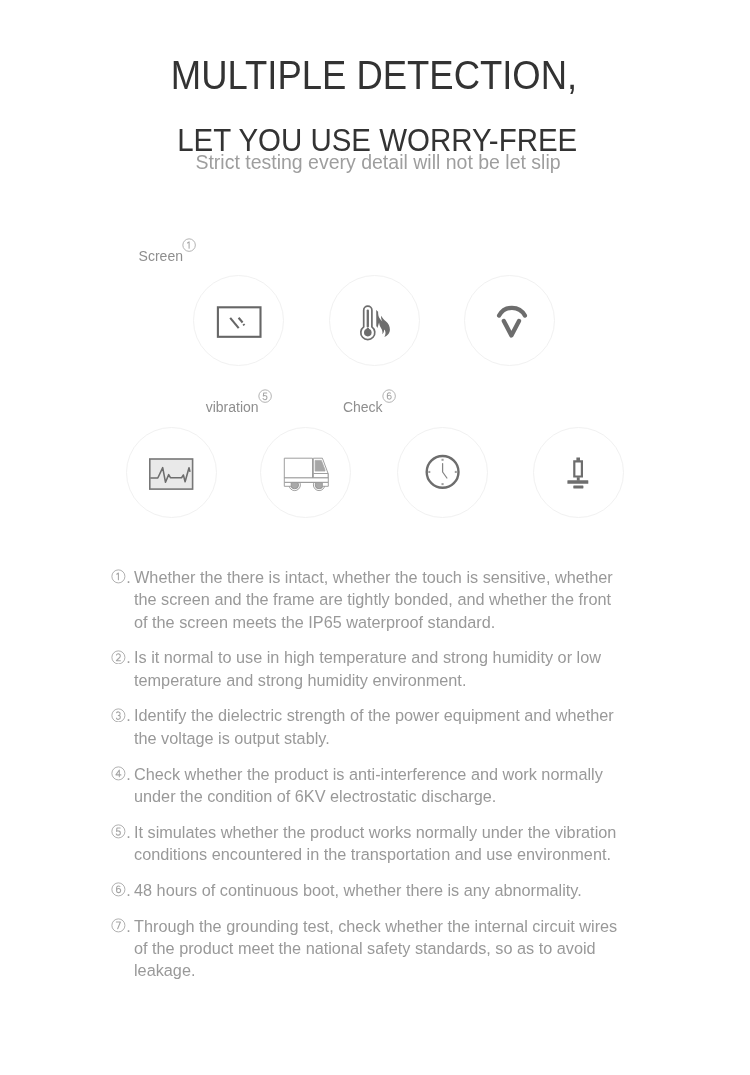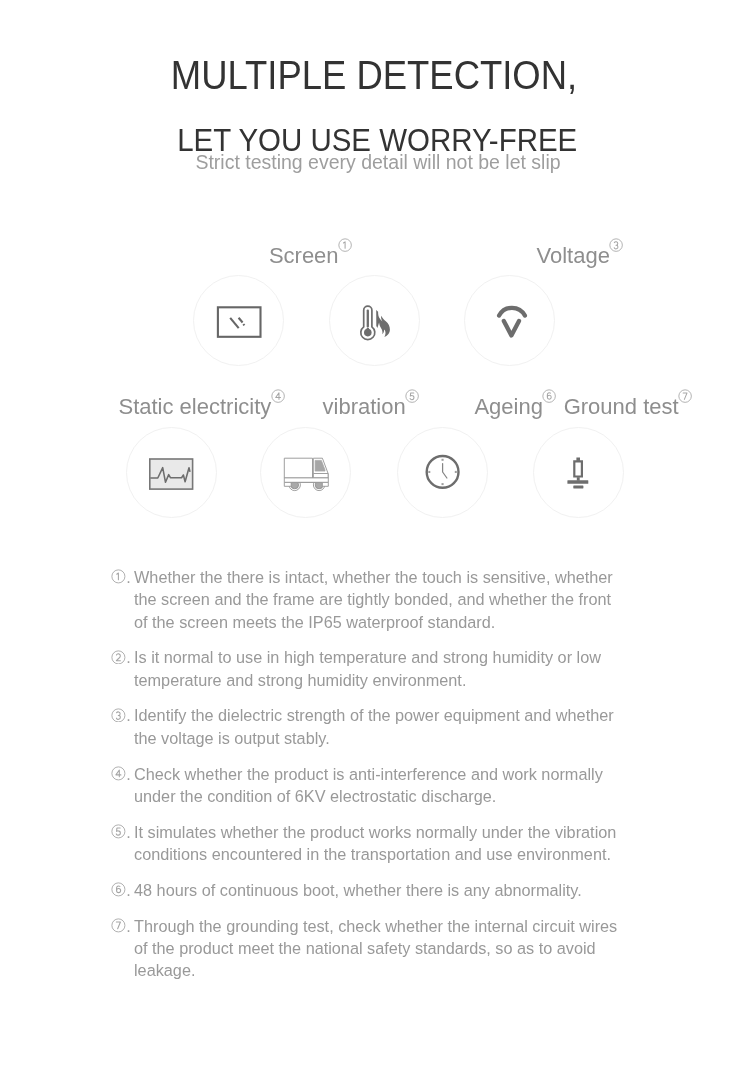--- a/index.html
+++ b/index.html
@@ -23,22 +23,22 @@
   .title-l1 .inner{transform:scaleX(0.911);margin-left:-3px;}
   .title-l2 .inner{transform:scaleX(0.9207);margin-left:5px;}
   .subtitle{
     position:absolute;left:3px;top:150px;width:750px;
     color:#9e9e9e;font-size:19.5px;font-weight:400;letter-spacing:0px;line-height:24px;
   }
 
   
   .icon-cell{position:absolute;width:200px;}
   .icon-label{
-    position:absolute;left:0;width:200px;text-align:right;
-    color:#8e8e8e;font-size:22px;font-weight:400;white-space:nowrap;line-height:22px;
+    position:absolute;left:0;width:200px;text-align:left;
+    color:#8e8e8e;font-size:14px;font-weight:400;white-space:nowrap;line-height:22px;
   }
   .icon-label .txt{display:inline-block;position:relative;}
   .icon-label .mk{
     display:inline-block;color:#a5a5a5;
     position:absolute;left:100%;top:-7px;margin-left:-0.5px;
     line-height:0;
   }
   .icon-circle{
     position:absolute;width:91px;height:91px;border-radius:50%;
     border:1px solid #f1f1f1;box-sizing:border-box;
@@ -91,36 +91,28 @@
         <svg width="91" height="91" viewBox="0 0 91 91">
         <path d="M33.7 34.3 a4.1 4.1 0 0 1 8.2 0 v16.6 a7.0 7.0 0 1 1 -8.2 0 z" fill="none" stroke="#6d6d6d" stroke-width="1.7"></path>
         <path d="M37.8 34.6 v16.0" stroke="#6d6d6d" stroke-width="2.3" fill="none" stroke-linecap="round"></path>
         <circle cx="37.8" cy="56.6" r="3.8" fill="#6d6d6d"></circle>
         <path d="M37.8 52.0 v2.0" stroke="#6d6d6d" stroke-width="2.3" fill="none" stroke-linecap="butt"></path>
         <path d="M46.2 34.0 l1.9 1.7 c0.0 2.5 0.3 4.3 1.0 5.8 c0.7 1.5 1.8 2.8 3.3 4.0 c-1.2-2.0-1.6-3.8-1.1-5.7 c1.2 2.6 2.9 4.1 4.5 5.4 c2.7 2.2 4.1 5.0 4.1 8.3 c0 2.0-0.7 3.7-1.9 5.1 c-1.0 1.1-2.2 1.9-3.6 2.5 c1.3-2.5 1.4-4.7 0.6-6.5 c-0.3-0.7-0.7-1.1-1.0-1.2 c0.2 2.1-0.4 3.6-1.7 4.8 c0.5-2.3-0.1-4.2-1.2-6.0 c-1.2-1.9-1.8-3.7-2.0-5.7 l-1.7 5.5 l-1.1-2.1 z" fill="#6d6d6d"></path>
         </svg>
       </div>
     </div>
     <div class="icon-cell" style="left:409.9px;top:244.8px;height:130px">
-      <div class="icon-label" style="top:0px"><span class="txt"><span>Voltage</span><span class="mk"><svg class="digit" viewBox="0 0 16 16" width="14.2" height="14.2">
-                <circle cx="8" cy="8" r="7.05" fill="none" stroke="currentColor" stroke-width="0.95"></circle>
-                <path d="M6.0 5.2 a2.1 2.1 0 0 1 3.9 1.0 c0 1.1-0.9 1.9-2.0 1.9 c1.2 0 2.2 0.8 2.2 2.0 a2.2 2.2 0 0 1 -4.2 0.9" fill="none" stroke="currentColor" stroke-width="1.15" stroke-linecap="round" stroke-linejoin="round"></path>
-              </svg></span></span></div>
       <div class="icon-circle" style="top:30.2px">
         <svg width="91" height="91" viewBox="0 0 91 91">
         <path d="M34.1 39.6 a14.6 14.6 0 0 1 25.8 0" fill="none" stroke="#6d6d6d" stroke-width="4.3" stroke-linecap="round"></path>
         <path d="M38.8 44.9 L46.4 59.4 L54.0 44.9" fill="none" stroke="#6d6d6d" stroke-width="4.3" stroke-linecap="round" stroke-linejoin="round"></path>
         </svg>
       </div>
     </div>
     <div class="icon-cell" style="left:71.3px;top:395.5px;height:130px">
-      <div class="icon-label" style="top:0px"><span class="txt"><span>Static electricity</span><span class="mk"><svg class="digit" viewBox="0 0 16 16" width="14.2" height="14.2">
-                <circle cx="8" cy="8" r="7.05" fill="none" stroke="currentColor" stroke-width="0.95"></circle>
-                <path d="M9.0 11.7 V4.3 L5.3 9.6 h5.4" fill="none" stroke="currentColor" stroke-width="1.15" stroke-linecap="round" stroke-linejoin="round"></path>
-              </svg></span></span></div>
       <div class="icon-circle" style="top:31.0px">
         <svg width="91" height="91" viewBox="0 0 91 91">
         <rect x="22.8" y="31.0" width="42.8" height="30.1" fill="#e9e9e9" stroke="#777777" stroke-width="1.6"></rect>
         <path d="M23.3 50.0 L30.8 50.0 L35.7 39.6 L38.5 54.3 L41.7 46.6 L43.4 49.7 L54.6 49.7 L56.4 47.0 L58.1 53.7 L62.0 39.7 L63.0 43.9" fill="none" stroke="#6d6d6d" stroke-width="1.55" stroke-linejoin="round" stroke-linecap="butt"></path>
         </svg>
       </div>
     </div>
     <div class="icon-cell" style="left:205.7px;top:395.5px;height:130px">
       <div class="icon-label" style="top:0px"><span class="txt"><span>vibration</span><span class="mk"><svg class="digit" viewBox="0 0 16 16" width="14.2" height="14.2">
                 <circle cx="8" cy="8" r="7.05" fill="none" stroke="currentColor" stroke-width="0.95"></circle>
@@ -137,40 +129,36 @@
         <path d="M54.1 32.4 H60.4 L64.0 41.9 V43.1 H54.1 Z" fill="#a6a6a6" stroke="#a6a6a6" stroke-width="0.7" stroke-linejoin="round"></path>
         <path d="M52.3 45.5 H67.1 V49.9 H52.3 Z" fill="#fff" stroke="#9a9a9a" stroke-width="0.95"></path>
         <path d="M23.3 49.9 H67.3 V54.4 H23.3 Z" fill="#fff" stroke="#9a9a9a" stroke-width="0.95"></path>
         <path d="M23.3 54.4 H30.2 V58.3 H23.3 Z" fill="#fff" stroke="#9a9a9a" stroke-width="0.95"></path>
         <path d="M61.3 54.4 H67.3 V58.3 H61.3 Z" fill="#fff" stroke="#9a9a9a" stroke-width="0.95"></path>
         <path d="M30.2 54.4 H61.3" fill="none" stroke="#9a9a9a" stroke-width="0.95"></path>
         </svg>
       </div>
     </div>
     <div class="icon-cell" style="left:342.9px;top:395.5px;height:130px">
-      <div class="icon-label" style="top:0px"><span class="txt"><span>Ageing</span><span class="mk"><svg class="digit" viewBox="0 0 16 16" width="14.2" height="14.2">
+      <div class="icon-label" style="top:0px"><span class="txt"><span>Check</span><span class="mk"><svg class="digit" viewBox="0 0 16 16" width="14.2" height="14.2">
                 <circle cx="8" cy="8" r="7.05" fill="none" stroke="currentColor" stroke-width="0.95"></circle>
                 <path d="M9.6 4.7 a2.3 2.3 0 0 0 -3.6 2.0 v2.6 a2.2 2.2 0 1 0 4.4 0 a2.1 2.1 0 0 0 -4.3-0.1" fill="none" stroke="currentColor" stroke-width="1.15" stroke-linecap="round" stroke-linejoin="round"></path>
               </svg></span></span></div>
       <div class="icon-circle" style="top:31.0px">
         <svg width="91" height="91" viewBox="0 0 91 91">
         <circle cx="44.6" cy="43.9" r="15.9" fill="none" stroke="#6d6d6d" stroke-width="2.4"></circle>
         <rect x="43.5" y="30.8" width="2.1" height="2.0" fill="#9e9e9e"></rect>
         <rect x="43.5" y="55.1" width="2.1" height="2.0" fill="#9e9e9e"></rect>
         <rect x="30.3" y="42.9" width="2.0" height="2.1" fill="#9e9e9e"></rect>
         <rect x="56.8" y="42.9" width="2.0" height="2.1" fill="#9e9e9e"></rect>
         <path d="M44.6 35.5 V44.0 L48.9 50.0" fill="none" stroke="#858585" stroke-width="1.25" stroke-linecap="round" stroke-linejoin="round"></path>
         </svg>
       </div>
     </div>
     <div class="icon-cell" style="left:478.6px;top:395.5px;height:130px">
-      <div class="icon-label" style="top:0px"><span class="txt"><span>Ground test</span><span class="mk"><svg class="digit" viewBox="0 0 16 16" width="14.2" height="14.2">
-                <circle cx="8" cy="8" r="7.05" fill="none" stroke="currentColor" stroke-width="0.95"></circle>
-                <path d="M5.8 4.4 H10.2 L7.2 11.7" fill="none" stroke="currentColor" stroke-width="1.15" stroke-linecap="round" stroke-linejoin="round"></path>
-              </svg></span></span></div>
       <div class="icon-circle" style="top:31.0px">
         <svg width="91" height="91" viewBox="0 0 91 91">
         <rect x="42.4" y="29.5" width="3.6" height="3.4" fill="#6d6d6d"></rect>
         <path d="M40.3 33.3 h7.6 v15.2 h-7.6 z" fill="none" stroke="#6d6d6d" stroke-width="2.2"></path>
         <rect x="42.8" y="49.2" width="2.9" height="3.5" fill="#6d6d6d"></rect>
         <rect x="33.4" y="52.3" width="20.9" height="3.5" rx="0.4" fill="#6d6d6d"></rect>
         <rect x="39.3" y="57.5" width="10.1" height="2.9" rx="0.4" fill="#6d6d6d"></rect>
         </svg>
       </div>
     </div>

